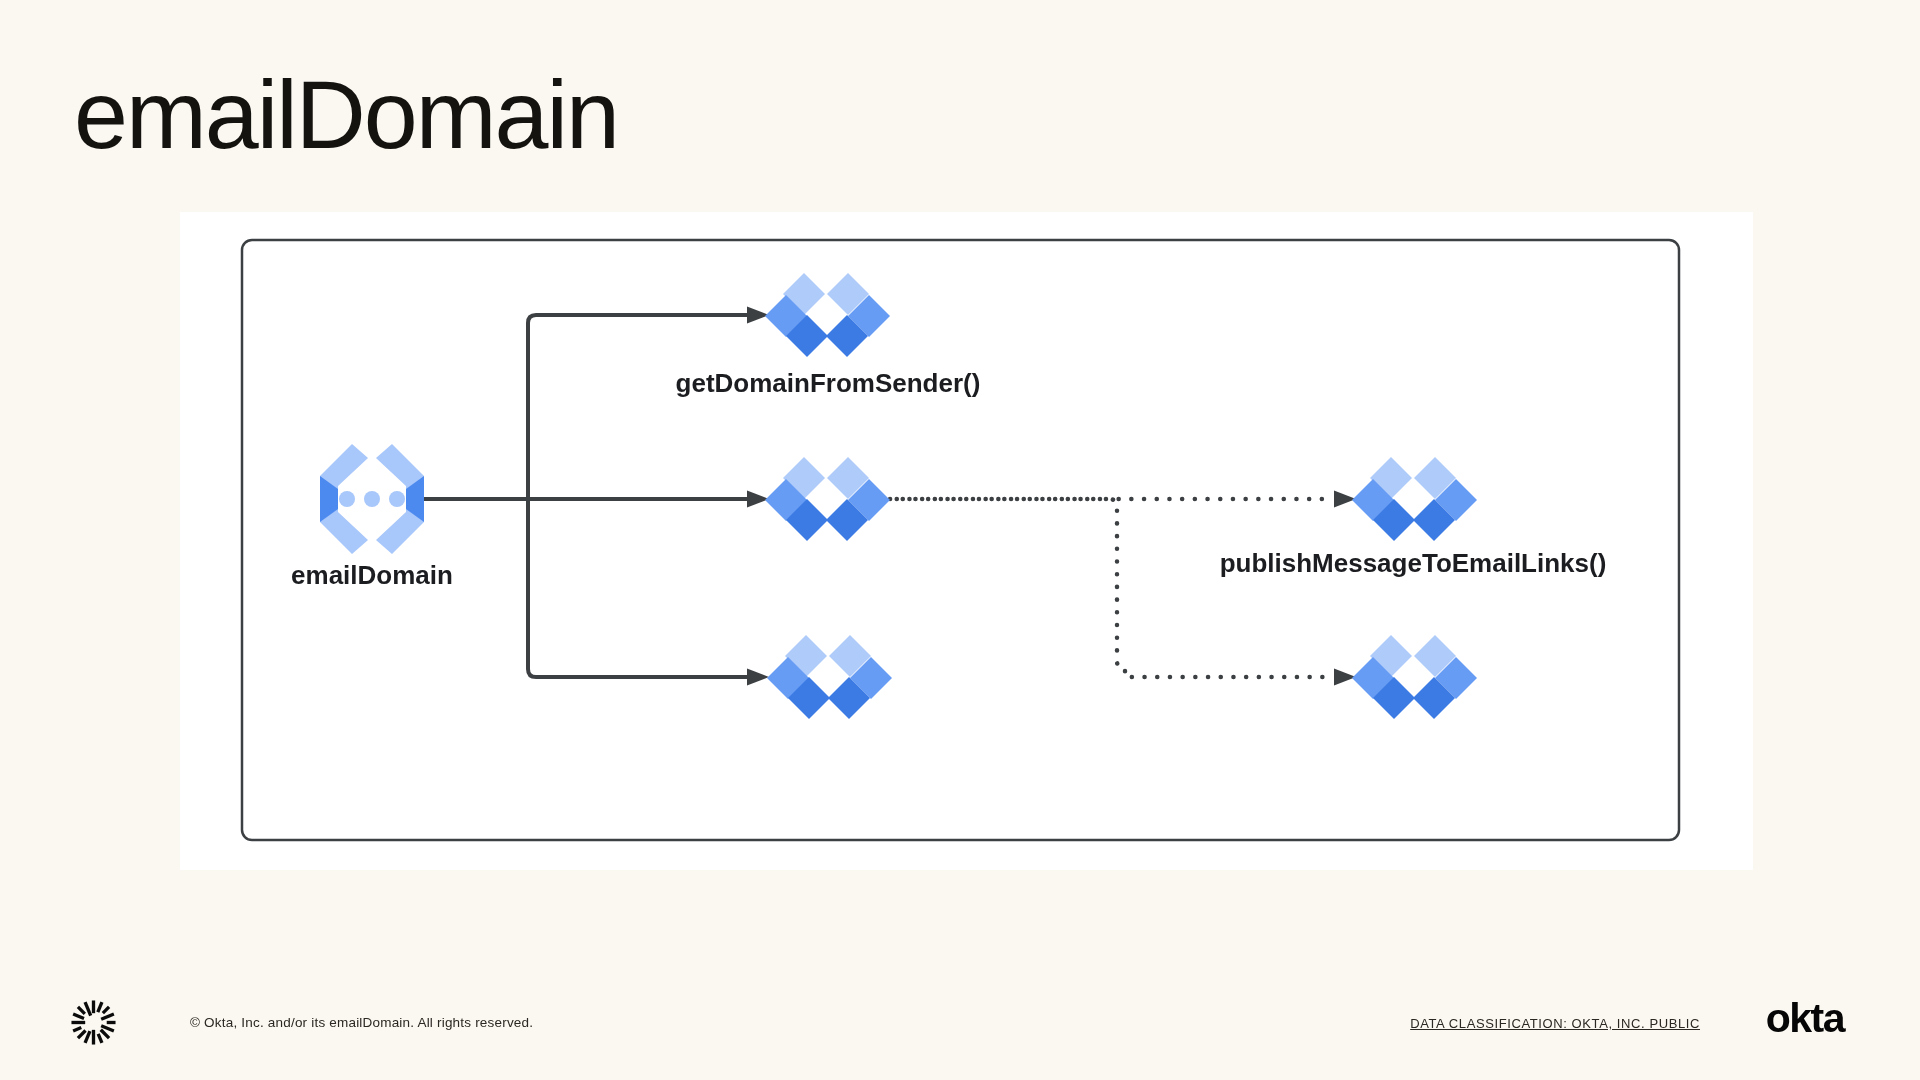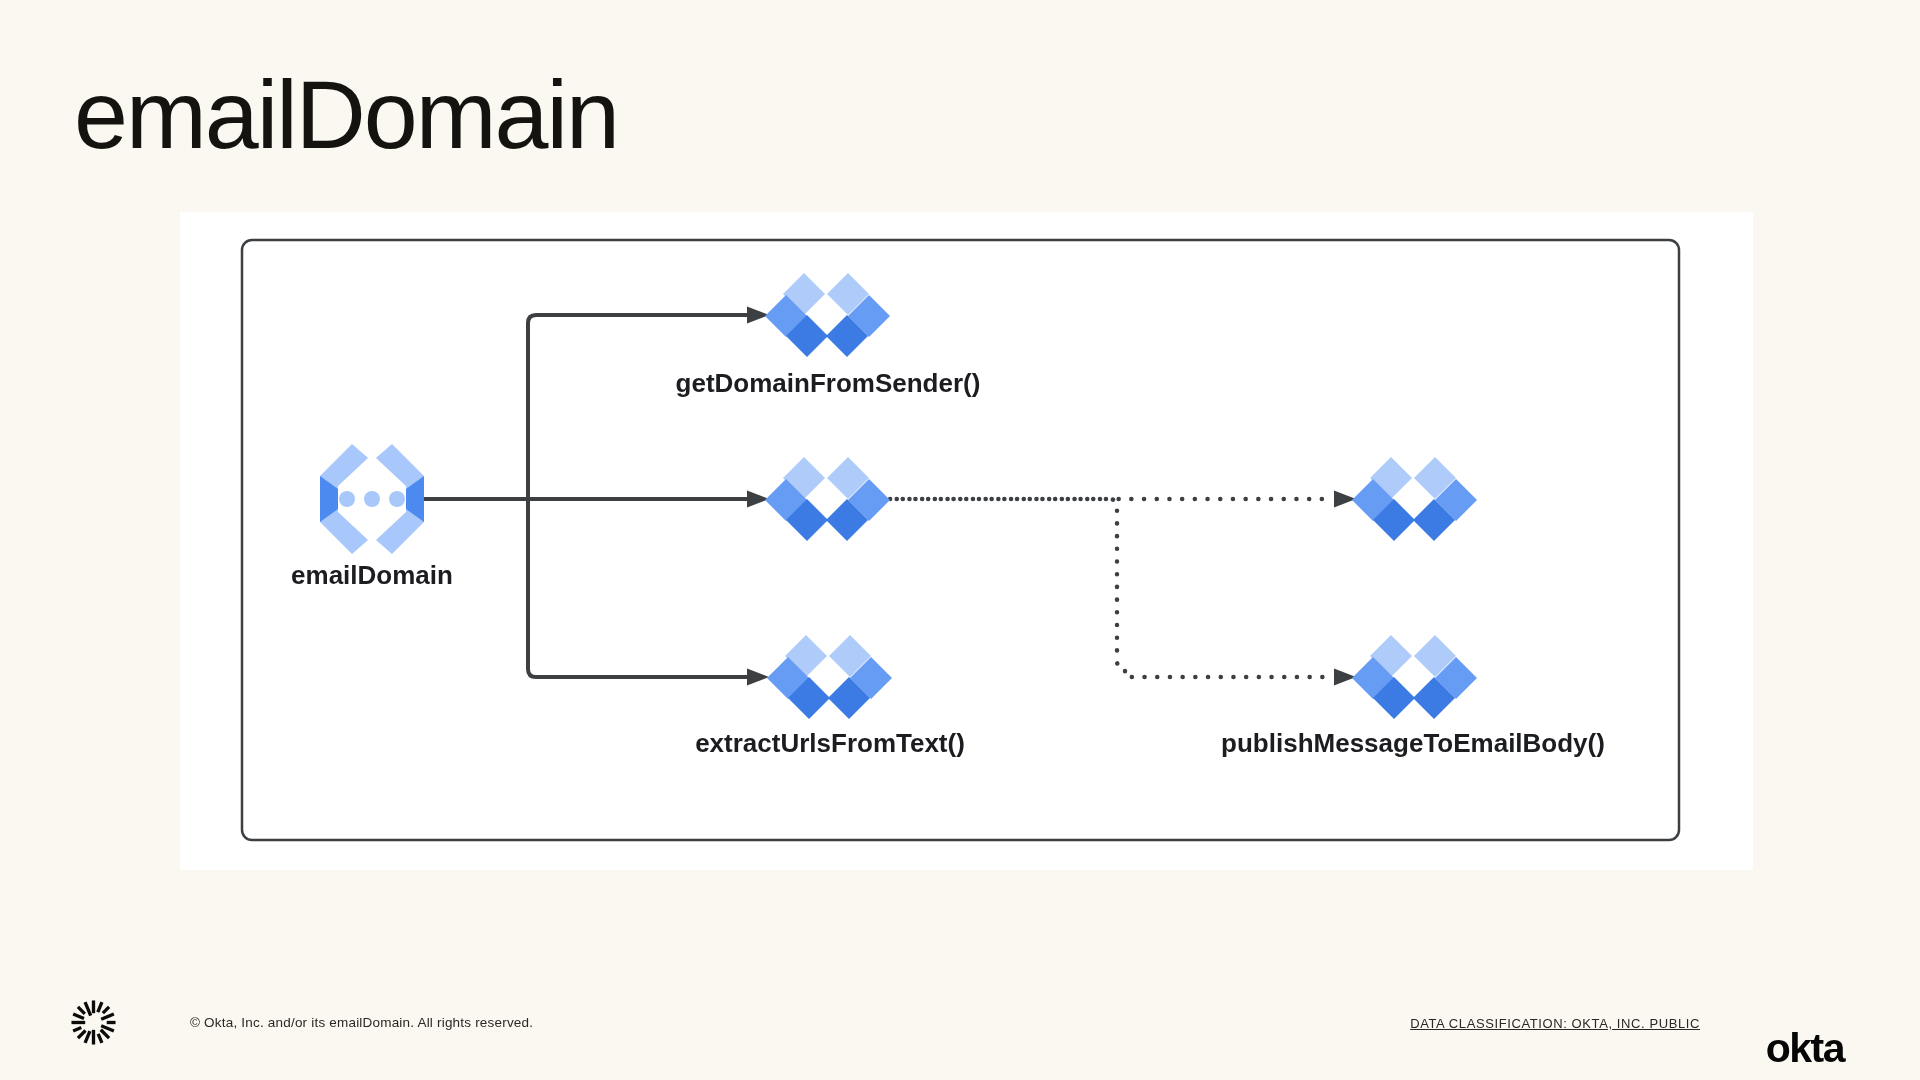--- a/index.html
+++ b/index.html
@@ -37,21 +37,21 @@
   .footer-copyright{
     position:absolute;left:190px;top:1015px;
     font-size:13.5px;color:#2b2722;letter-spacing:0.2px;
   }
   .footer-classification{
     position:absolute;right:220px;top:1016px;
     font-size:13px;color:#2b2722;letter-spacing:0.6px;text-decoration:underline;
   }
   .okta-wordmark{
     position:absolute;right:76px;top:995px;
-    font-size:41px;font-weight:700;letter-spacing:-1.5px;color:#060606;margin-top:30px;
+    font-size:41px;font-weight:700;letter-spacing:-1.5px;color:#060606;
   }
   .okta-spinner{position:absolute;left:70px;top:999px;width:47px;height:47px;}
 </style>
 </head>
 <body>
 
 <div class="slide-title">emailDomain</div>
 
 <div class="panel">
   <svg class="canvas" viewBox="0 0 1573 658">
@@ -99,22 +99,21 @@
     <use href="#bracesicon" transform="translate(192,287)"></use>
     <use href="#fncluster" transform="translate(648,103)"></use>
     <use href="#fncluster" transform="translate(648,287)"></use>
     <use href="#fncluster" transform="translate(650,465)"></use>
     <use href="#fncluster" transform="translate(1235,287)"></use>
     <use href="#fncluster" transform="translate(1235,465)"></use>
   </svg>
 
   <div class="node-label" style="left:192px;top:363px">emailDomain</div>
   <div class="node-label" style="left:648px;top:171px">getDomainFromSender()</div>
-  <div class="node-label" style="left:650px;top:531px">extractUrlsFromText()</div>
-  <div class="node-label" style="left:1233px;top:531px">publishMessageToEmailBody()</div>
+  <div class="node-label" style="left:1233px;top:351px">publishMessageToEmailLinks()</div>
 </div>
 
 <svg class="okta-spinner" viewBox="-24 -24 48 48">
   <g id="spinner-spokes">
       <line x1="13.50" y1="0.00" x2="22.50" y2="0.00" stroke="#0b0b0b" stroke-width="3.4"></line>
       <line x1="7.85" y1="3.25" x2="20.79" y2="8.61" stroke="#0b0b0b" stroke-width="3.4"></line>
       <line x1="7.42" y1="7.42" x2="15.91" y2="15.91" stroke="#0b0b0b" stroke-width="3.4"></line>
       <line x1="4.78" y1="11.55" x2="8.61" y2="20.79" stroke="#0b0b0b" stroke-width="3.4"></line>
       <line x1="0.00" y1="7.50" x2="0.00" y2="22.50" stroke="#0b0b0b" stroke-width="3.4"></line>
       <line x1="-3.64" y1="8.78" x2="-8.61" y2="20.79" stroke="#0b0b0b" stroke-width="3.4"></line>

